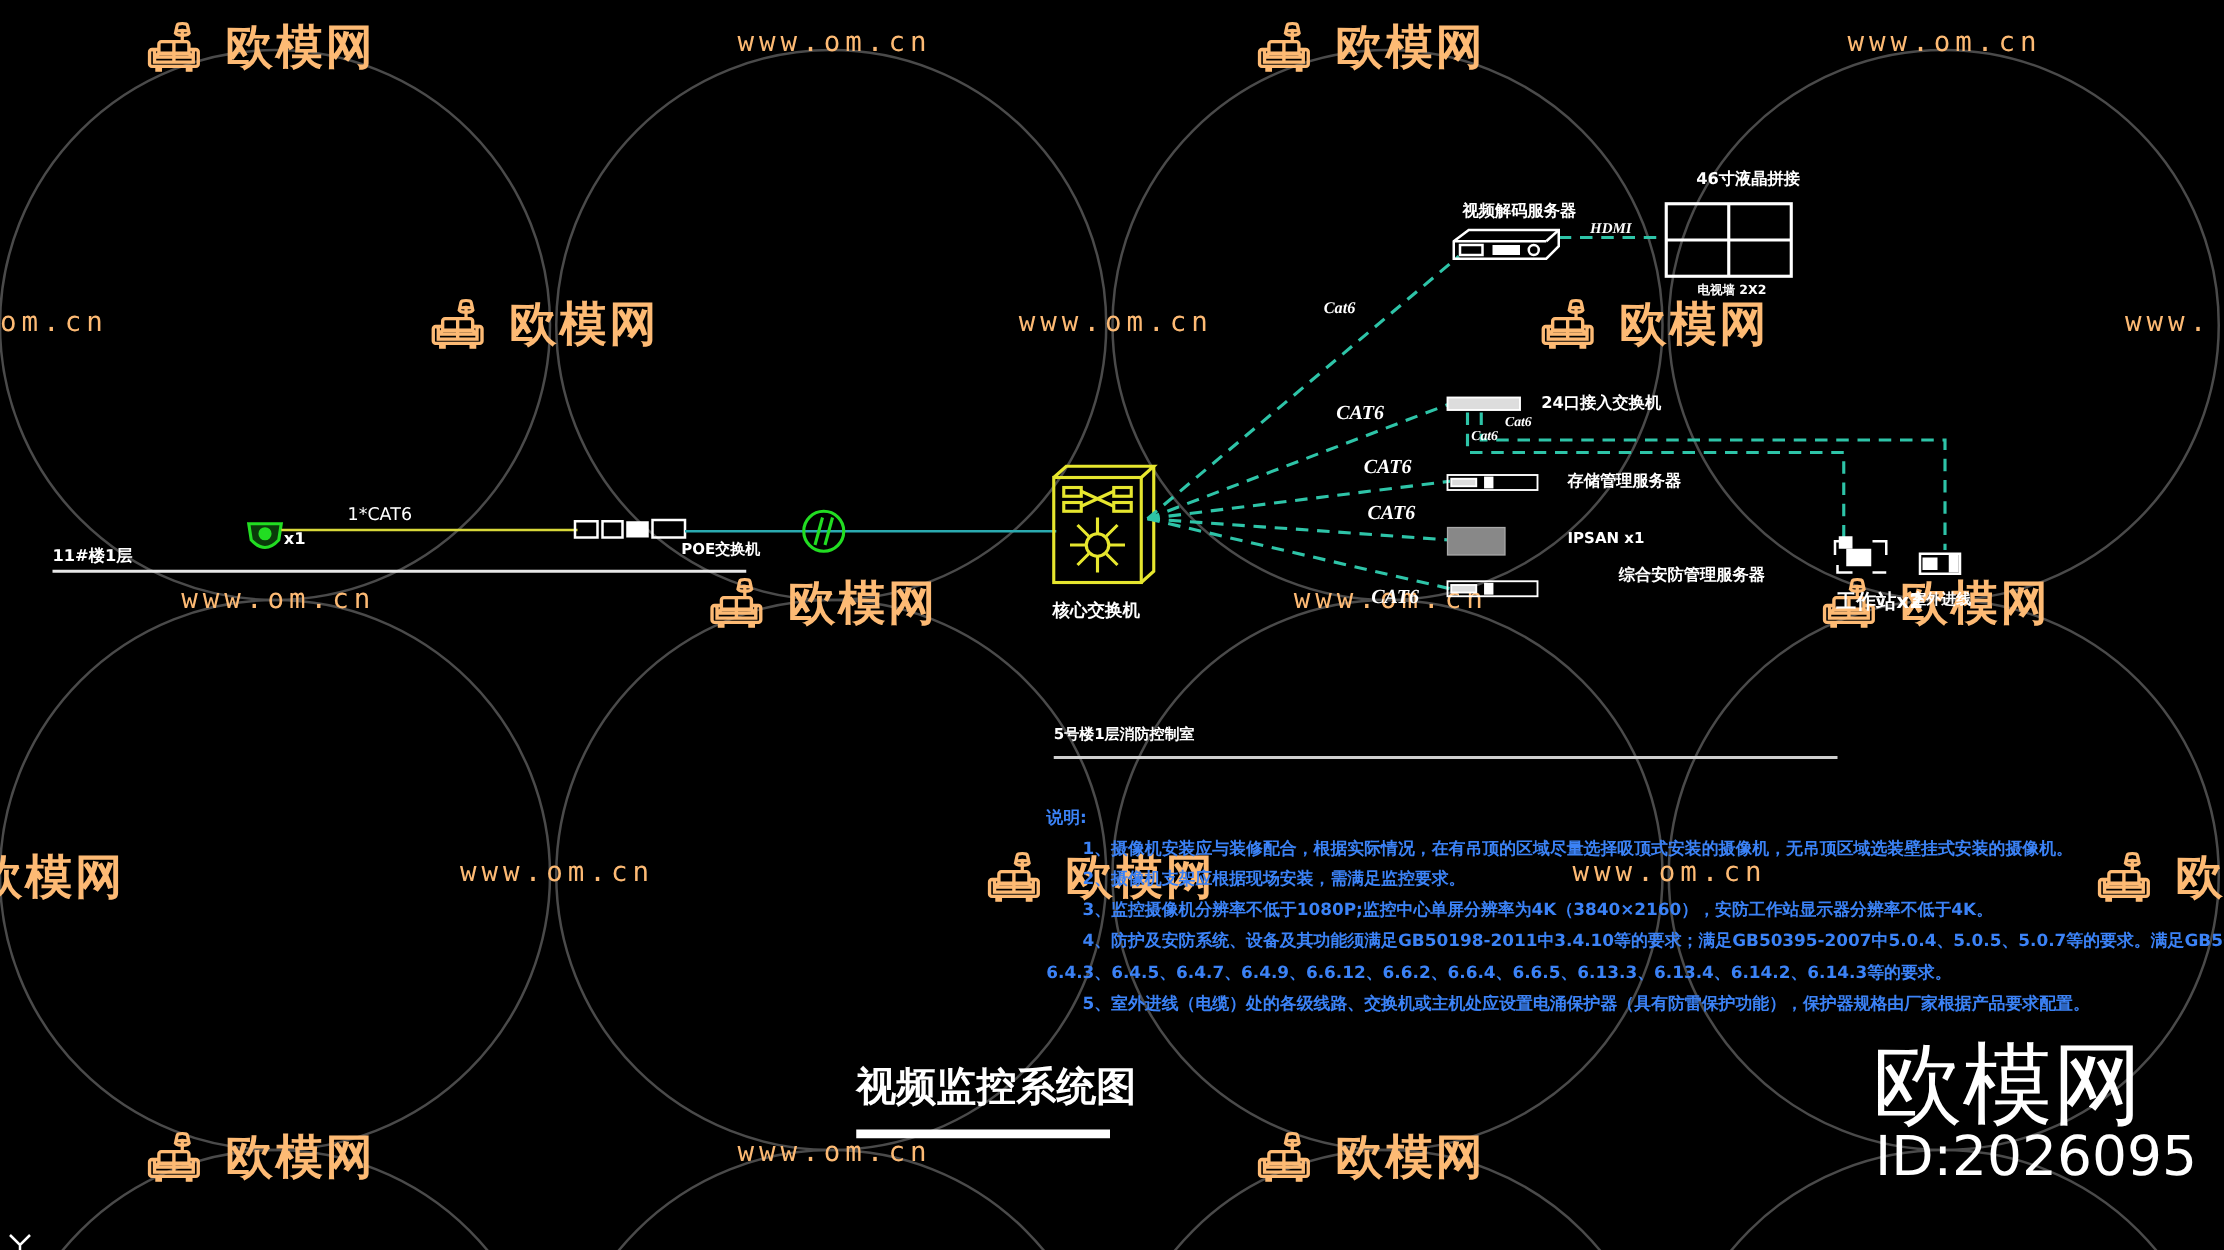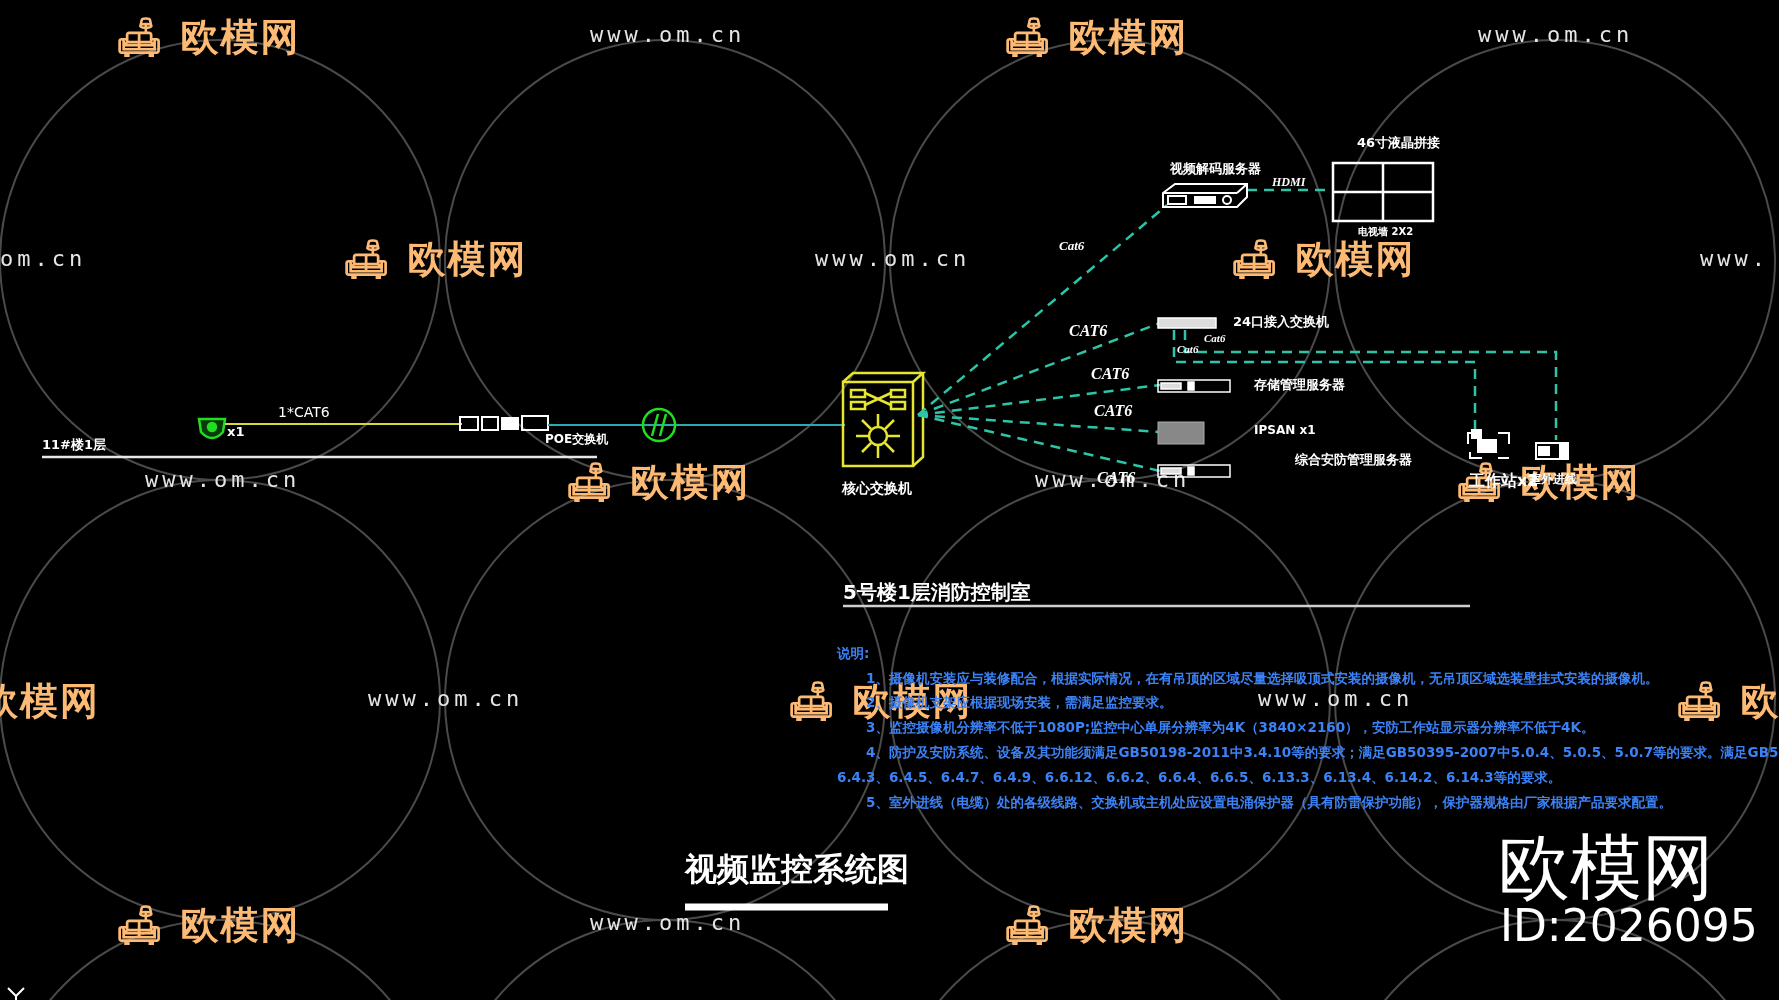--- a/index.html
+++ b/index.html
@@ -1,21 +1,21 @@
 <!DOCTYPE html>
 <html><head>
 <meta charset="utf-8">
 <style>
   html, body { margin:0; padding:0; background:#000; }
   body { width:1779px; height:1000px; position:relative; overflow:hidden;
          font-family:"DejaVu Sans", sans-serif; color:#fff; }
   svg.layer { position:absolute; left:0; top:0; }
   .wm-logo { position:absolute; color:#fdba74; font-size:38px; font-weight:bold;
              font-family:"DejaVu Sans", sans-serif; letter-spacing:2px; white-space:nowrap; }
-  .wm-url { position:absolute; color:#e5e5e5; font-size:22px; letter-spacing:4px;
+  .wm-url { position:absolute; color:#fdba74; font-size:22px; letter-spacing:4px;
             font-family:"DejaVu Sans Mono", monospace; white-space:nowrap; }
   .lbl { position:absolute; color:#fff; font-weight:bold; white-space:nowrap;
          font-family:"DejaVu Sans", sans-serif; }
   .ital { font-style:italic; font-family:Liberation Serif, serif; }
   .note { position:absolute; color:#3b82f6; font-size:13.5px; font-weight:bold; white-space:nowrap;
           font-family:"DejaVu Sans", sans-serif; }
   .brand { position:absolute; color:#fff; font-family:"DejaVu Sans", sans-serif; white-space:nowrap; }
 </style>
 </head>
 <body>
@@ -192,21 +192,21 @@
 
 <div class="lbl" style="left:1233px;top:313px;font-size:13px;">24口接入交换机</div>
 <div class="lbl ital" style="left:1177px;top:343px;font-size:11px;">Cat6</div>
 <div class="lbl ital" style="left:1204px;top:332px;font-size:11px;">Cat6</div>
 <div class="lbl" style="left:1254px;top:376px;font-size:13px;">存储管理服务器</div>
 <div class="lbl" style="left:1254px;top:423px;font-size:12px;">IPSAN x1</div>
 <div class="lbl" style="left:1254px;top:451px;font-size:13px;margin-left:41px;">综合安防管理服务器</div>
 <div class="lbl" style="left:1469px;top:471px;font-size:16px;">工作站x2</div>
 <div class="lbl" style="left:1529px;top:471px;font-size:12px;">室外进线</div>
 
-<div class="lbl" style="left:843px;top:579px;font-size:20px;">5号楼1层消防控制室</div>
+<div class="lbl" style="left:843px;top:579px;font-size:12px;">5号楼1层消防控制室</div>
 
 <div>
   <div class="note" style="left:837px;top:645px;">说明:</div>
   <div class="note" style="left:866px;top:670px;">1、摄像机安装应与装修配合，根据实际情况，在有吊顶的区域尽量选择吸顶式安装的摄像机，无吊顶区域选装壁挂式安装的摄像机。</div>
   <div class="note" style="left:866px;top:694px;">2、摄像机支架应根据现场安装，需满足监控要求。</div>
   <div class="note" style="left:866px;top:719px;">3、监控摄像机分辨率不低于1080P;监控中心单屏分辨率为4K（3840×2160），安防工作站显示器分辨率不低于4K。</div>
   <div class="note" style="left:866px;top:744px;">4、防护及安防系统、设备及其功能须满足GB50198-2011中3.4.10等的要求；满足GB50395-2007中5.0.4、5.0.5、5.0.7等的要求。满足GB50348-2018中</div>
   <div class="note" style="left:837px;top:769px;">6.4.3、6.4.5、6.4.7、6.4.9、6.6.12、6.6.2、6.6.4、6.6.5、6.13.3、6.13.4、6.14.2、6.14.3等的要求。</div>
   <div class="note" style="left:866px;top:794px;">5、室外进线（电缆）处的各级线路、交换机或主机处应设置电涌保护器（具有防雷保护功能），保护器规格由厂家根据产品要求配置。</div>
 </div>

